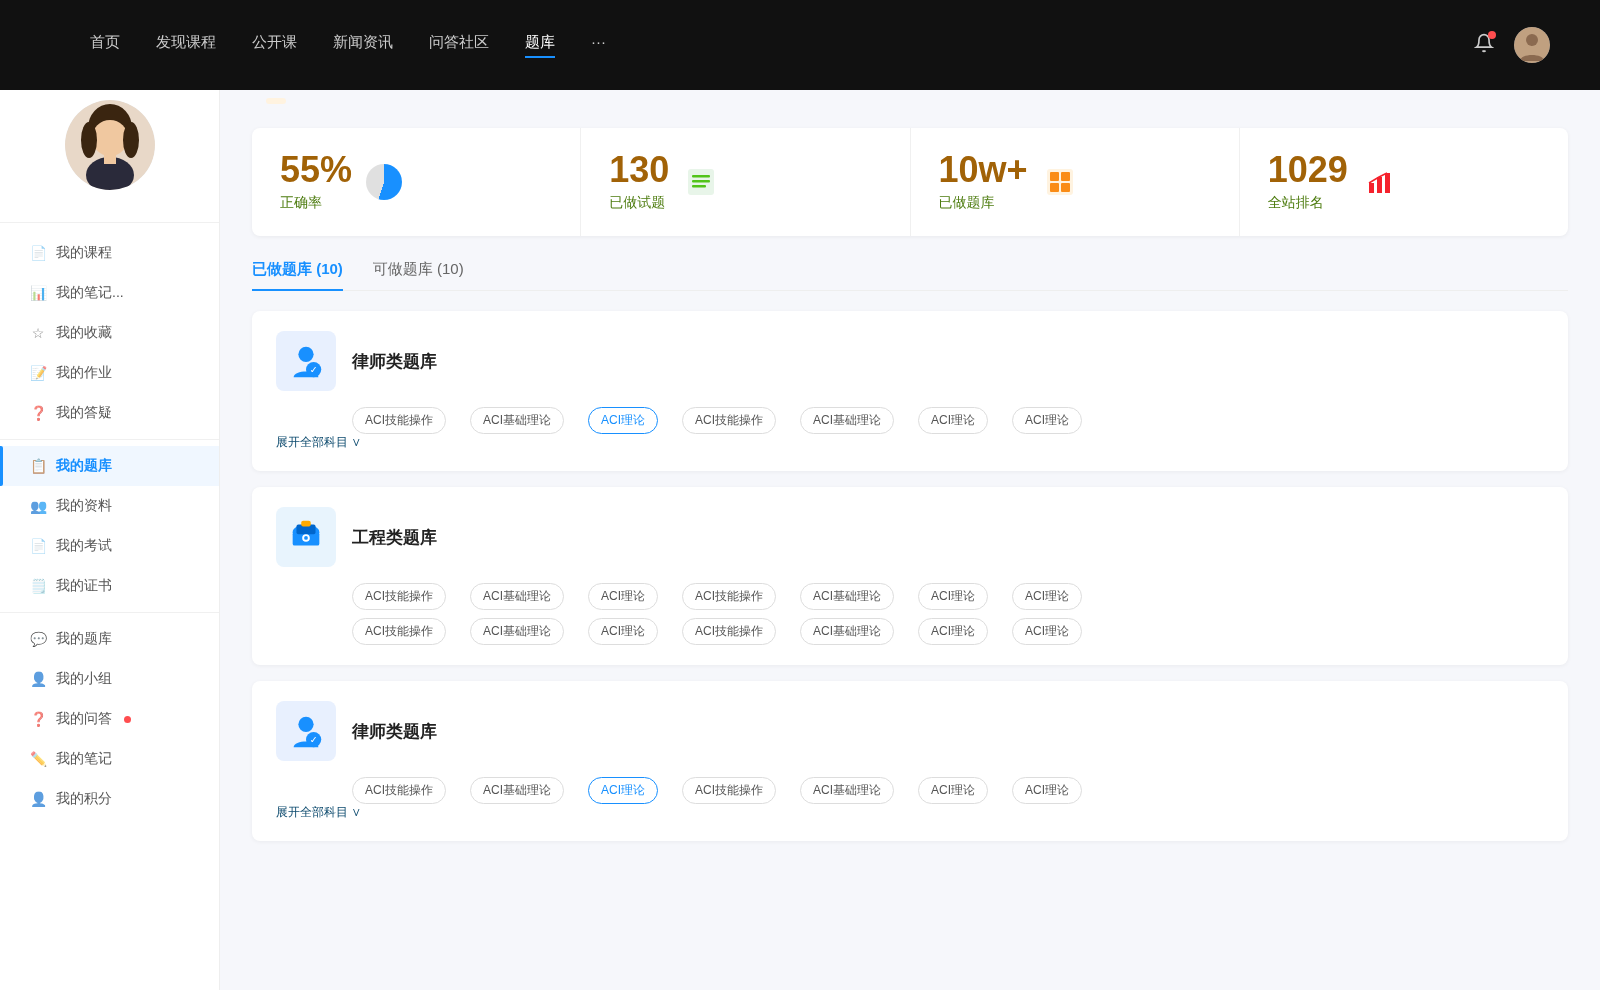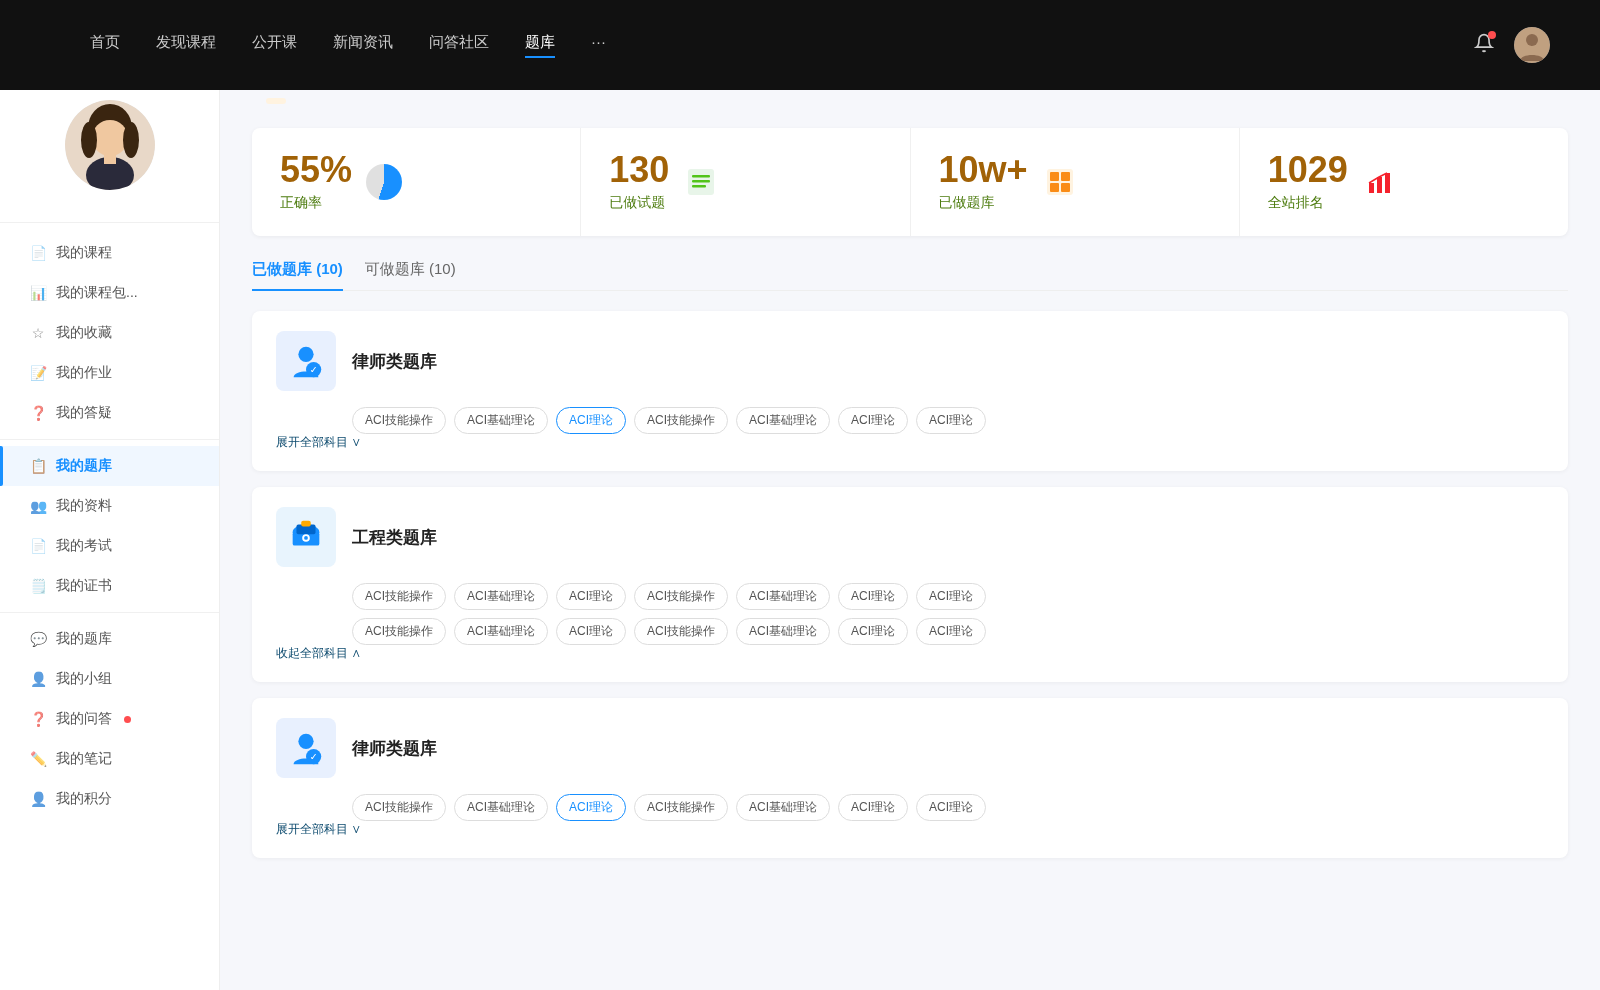--- a/index.html
+++ b/index.html
@@ -70,37 +70,37 @@
       flex: 1; padding: 24px 28px; display: flex; align-items: center;
       gap: 14px; border-right: 1px solid #f0f0f0;
     }
     .stat-item:last-child { border-right: none; }
     .stat-text {}
     .stat-number { font-size: 36px; font-weight: 700; color: #a16207; line-height: 1; }
     .stat-label { font-size: 14px; color: #4d7c0f; margin-top: 6px; }
     .stat-icon { width: 36px; height: 36px; display: flex; align-items: center; justify-content: center; }
 
     
-    .tabs-row { display: flex; gap: 22px; margin-bottom: 20px; border-bottom: 1px solid #eee; }
+    .tabs-row { display: flex; gap: 30px; margin-bottom: 20px; border-bottom: 1px solid #eee; }
     .tab {
       font-size: 15px; padding-bottom: 10px; cursor: pointer; color: #666;
       border-bottom: 2px solid transparent; margin-bottom: -1px;
     }
     .tab.active { color: #1890ff; border-bottom-color: #1890ff; font-weight: 600; }
 
     
     .bank-card {
       background: white; border-radius: 8px; margin-bottom: 16px;
       padding: 20px 24px; box-shadow: 0 1px 4px rgba(0,0,0,0.05);
     }
     .bank-card-header { display: flex; align-items: center; gap: 16px; margin-bottom: 16px; }
     .bank-icon { width: 60px; height: 60px; background: #e8f0fe; border-radius: 8px; display: flex; align-items: center; justify-content: center; flex-shrink: 0; }
     .bank-icon svg { width: 40px; height: 40px; }
     .bank-name { font-size: 17px; font-weight: 600; color: #222; }
-    .bank-tags { display: flex; flex-wrap: wrap; gap: 8px; padding-left: 76px; }
+    .bank-tags { display: flex; flex-wrap: wrap; gap: 24px; padding-left: 76px; }
     .bank-tag {
       padding: 4px 12px; border-radius: 14px; font-size: 12px;
       border: 1px solid #ddd; color: #555; cursor: pointer; background: white;
     }
     .bank-tag.active { border-color: #1890ff; color: #1890ff; background: white; }
     .bank-expand { text-align: left; font-size: 12px; color: #0c4a6e; cursor: pointer; margin-top: 0; }
 
     
     .pie-chart {
       width: 36px; height: 36px; border-radius: 50%;
@@ -166,21 +166,21 @@
       <div class="profile-motto"></div>
     </div>
     <ul class="sidebar-menu" id="sidebar-menu">
     <li class="sidebar-item">
     <span class="sidebar-icon">📄</span>
     <span>我的课程</span>
 
   </li>
         <li class="sidebar-item">
     <span class="sidebar-icon">📊</span>
-    <span>我的课程包...</span>
+    <span>我的笔记...</span>
 
   </li>
         <li class="sidebar-item">
     <span class="sidebar-icon">☆</span>
     <span>我的收藏</span>
 
   </li>
         <li class="sidebar-item">
     <span class="sidebar-icon">📝</span>
     <span>我的作业</span>
@@ -355,21 +355,20 @@
           </div>
           <div class="bank-tags" style="margin-top:8px">
             <span class="bank-tag">ACI技能操作</span>
             <span class="bank-tag">ACI基础理论</span>
             <span class="bank-tag">ACI理论</span>
             <span class="bank-tag">ACI技能操作</span>
             <span class="bank-tag">ACI基础理论</span>
             <span class="bank-tag">ACI理论</span>
             <span class="bank-tag">ACI理论</span>
           </div>
-    <div class="bank-expand">收起全部科目 ∧</div>
   </div>
         <div class="bank-card">
     <div class="bank-card-header">
       <div class="bank-icon" style="background:#e8f0fe">
         <svg width="42" height="42" viewBox="0 0 42 42">
     <circle cx="21" cy="14" r="8" fill="#1890ff"></circle>
     <path d="M8 38c0-8 26-8 26 0" fill="#1890ff"></path>
     <circle cx="29" cy="30" r="8" fill="#1890ff"></circle>
     <text x="29" y="34" text-anchor="middle" font-size="10" fill="white">✓</text>
   </svg>

